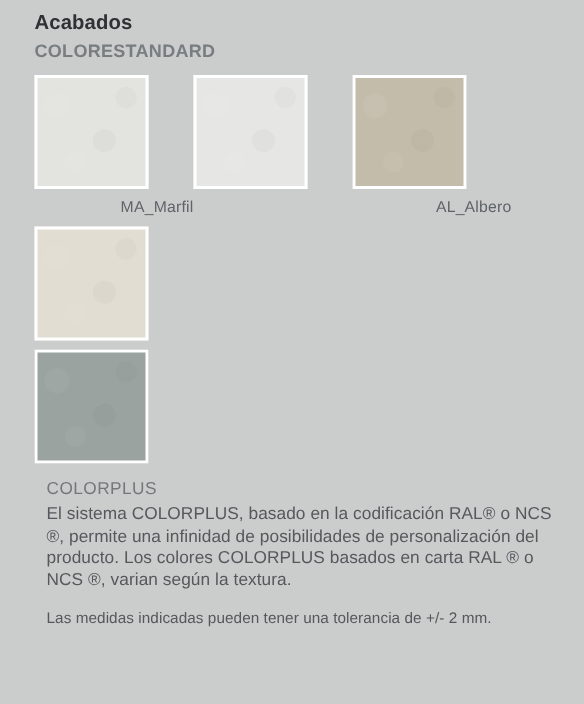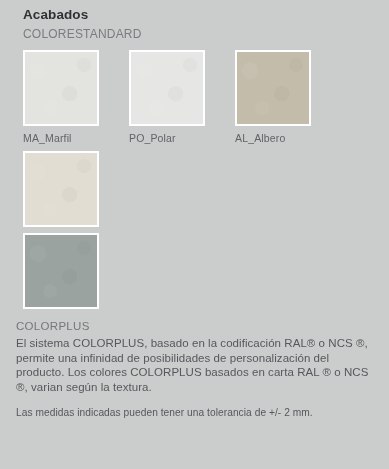--- a/index.html
+++ b/index.html
@@ -29,36 +29,37 @@
   .page-title {
     font-size: 13.5px;
     font-weight: bold;
     color: #2e3234;
     letter-spacing: 0.1px;
     line-height: 18px;
     margin: 0;
   }
   .section-subtitle {
     font-size: 12px;
-    font-weight: normal;
+    font-weight: bold;
     color: #787d80;
     letter-spacing: 0.2px;
     line-height: 17px;
     margin: 2px 0 0 0;
   }
 
   
   .swatch-grid {
     position: relative;
     margin-top: 7px;
     padding-left: 23px;
   }
   .swatch-row {
     display: flex;
     margin-bottom: 6px;
+    text-align: right;
   }
   .swatch-cell {
     width: 106px;
     flex: 0 0 106px;
   }
   .swatch-chip {
     width: 72px;
     height: 72px;
     border: 2px solid #ffffff;
     box-sizing: content-box;
@@ -80,21 +81,21 @@
     font-size: 10.5px;
     color: #5f6468;
     letter-spacing: 0.15px;
     line-height: 14px;
     margin-top: 5px;
     white-space: nowrap;
   }
 
   
   .colorplus {
-    padding-left: 16px;
+    padding-left: 31px;
     padding-right: 18px;
     margin-top: 9px;
   }
   .colorplus-title {
     font-size: 11.5px;
     color: #73787b;
     letter-spacing: 0.3px;
     line-height: 16px;
     margin: 0 0 2px 0;
   }
@@ -125,21 +126,20 @@
 
   <div class="swatch-grid">
 
     <div class="swatch-row">
       <div class="swatch-cell">
         <div class="swatch-chip" style="background-color: rgb(227, 228, 224); border-color: rgb(255, 255, 255);"></div>
         <div class="swatch-label">MA_Marfil</div>
       </div>
       <div class="swatch-cell">
         <div class="swatch-chip" style="background-color: rgb(230, 230, 228); border-color: rgb(255, 255, 255);"></div>
-        <div class="swatch-label">PO_Polar</div>
       </div>
       <div class="swatch-cell">
         <div class="swatch-chip" style="background-color: rgb(196, 188, 171); border-color: rgb(255, 255, 255);"></div>
         <div class="swatch-label">AL_Albero</div>
       </div>
     </div>
 
     <div class="swatch-row">
       <div class="swatch-cell">
         <div class="swatch-chip" style="background-color: rgb(226, 221, 210); border-color: rgb(255, 255, 255);"></div>

